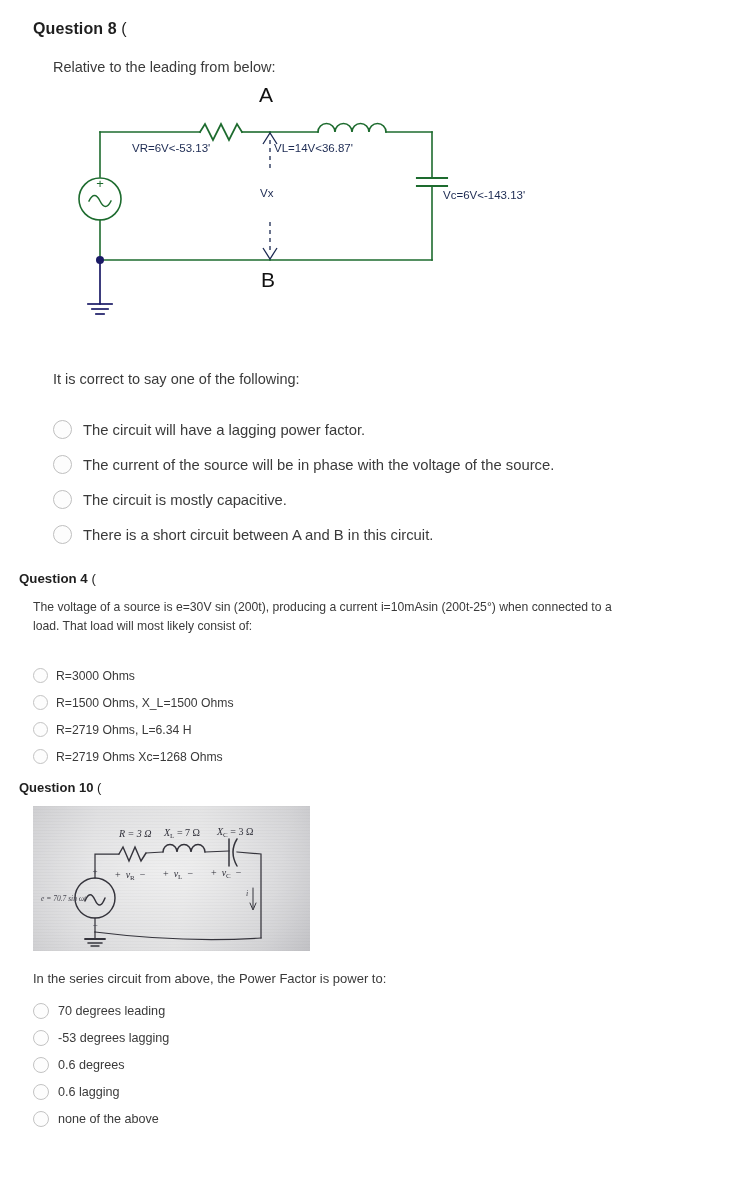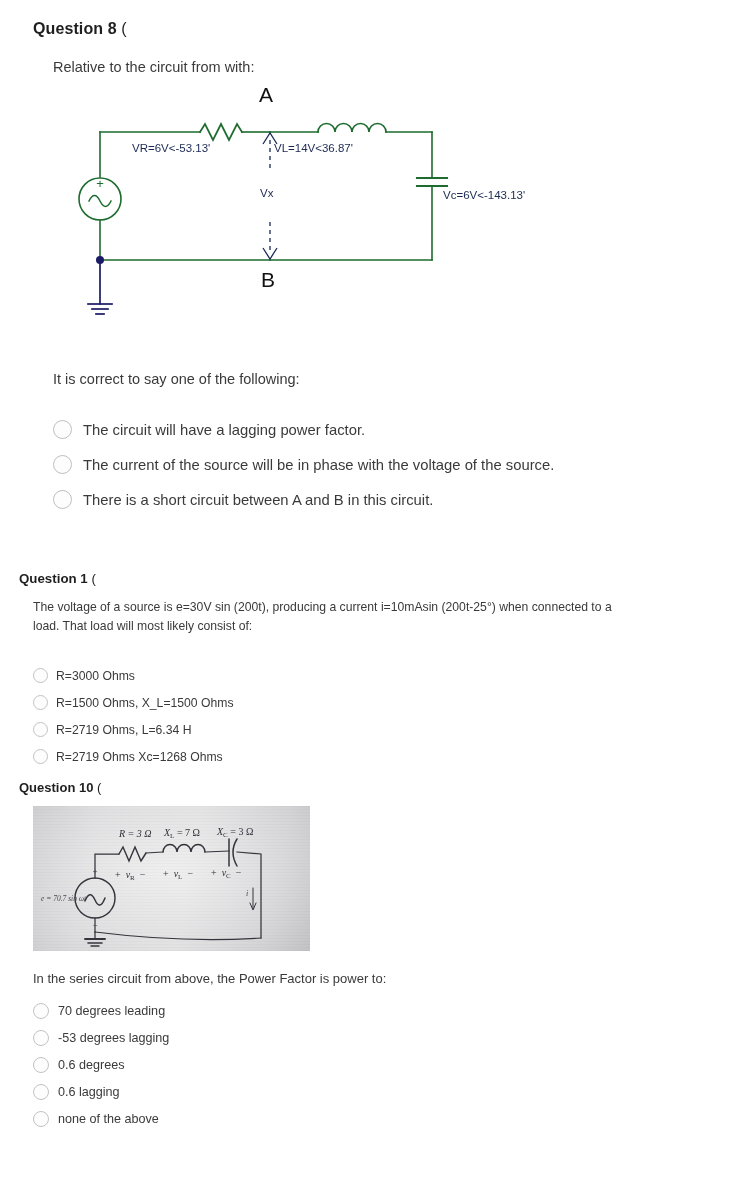--- a/index.html
+++ b/index.html
@@ -151,21 +151,21 @@
   }
   .opt-text-md { font-size: 12.6px; color: #3a3a3a; white-space: nowrap; }
 </style>
 </head>
 <body>
 
 <section id="q8">
 
   <div id="q8-title" class="q-header"><span>Question 8</span> <span class="paren">(</span></div>
 
-  <div id="q8-prompt">Relative to the circuit from with:</div>
+  <div id="q8-prompt">Relative to the leading from below:</div>
 
   <div id="q8-circuit">
 
     <div class="node-letter" id="label-A">A</div>
     <div class="node-letter" id="label-B">B</div>
 
     <div class="sch-label" id="label-vr">VR=6V&lt;-53.13'</div>
     <div class="sch-label" id="label-vl">VL=14V&lt;36.87'</div>
     <div class="sch-label" id="label-vc">Vc=6V&lt;-143.13'</div>
     <div class="sch-label" id="label-vx">Vx</div>
@@ -230,27 +230,31 @@
     <div class="opt-row-lg">
       <span class="radio-lg"></span>
       <span class="opt-text-lg">The circuit will have a lagging power factor.</span>
     </div>
     <div class="opt-row-lg">
       <span class="radio-lg"></span>
       <span class="opt-text-lg">The current of the source will be in phase with the voltage of the source.</span>
     </div>
     <div class="opt-row-lg">
       <span class="radio-lg"></span>
+      <span class="opt-text-lg">The circuit is mostly capacitive.</span>
+    </div>
+    <div class="opt-row-lg">
+      <span class="radio-lg"></span>
       <span class="opt-text-lg">There is a short circuit between A and B in this circuit.</span>
     </div>
   </div>
 </section>
 
 <section id="q9">
-  <div id="q9-title" class="q-header"><span>Question 1</span> <span class="paren">(</span></div>
+  <div id="q9-title" class="q-header"><span>Question 4</span> <span class="paren">(</span></div>
 
   <div id="q9-body">The voltage of a source is e=30V sin (200t), producing  a current i=10mAsin (200t-25°) when connected to a load. That load will most likely consist of:</div>
 
   <div id="q9-options">
     <div class="opt-row-sm">
       <span class="radio-sm"></span>
       <span class="opt-text-sm">R=3000 Ohms</span>
     </div>
     <div class="opt-row-sm">
       <span class="radio-sm"></span>

